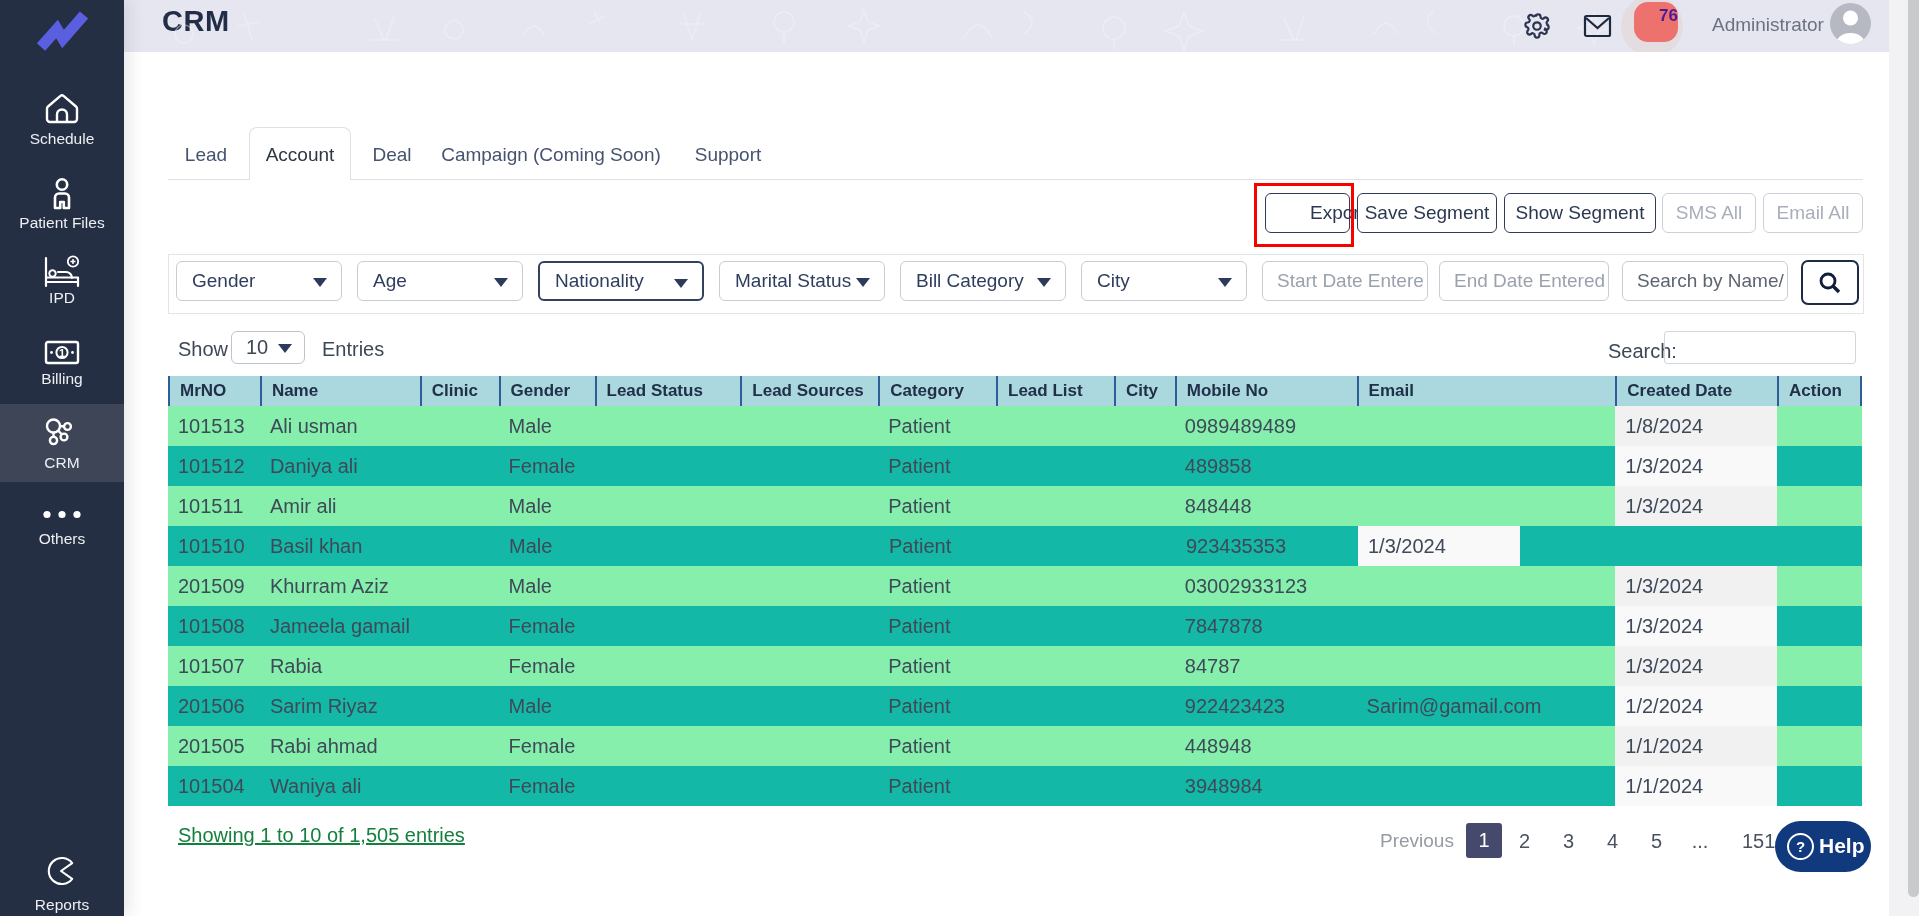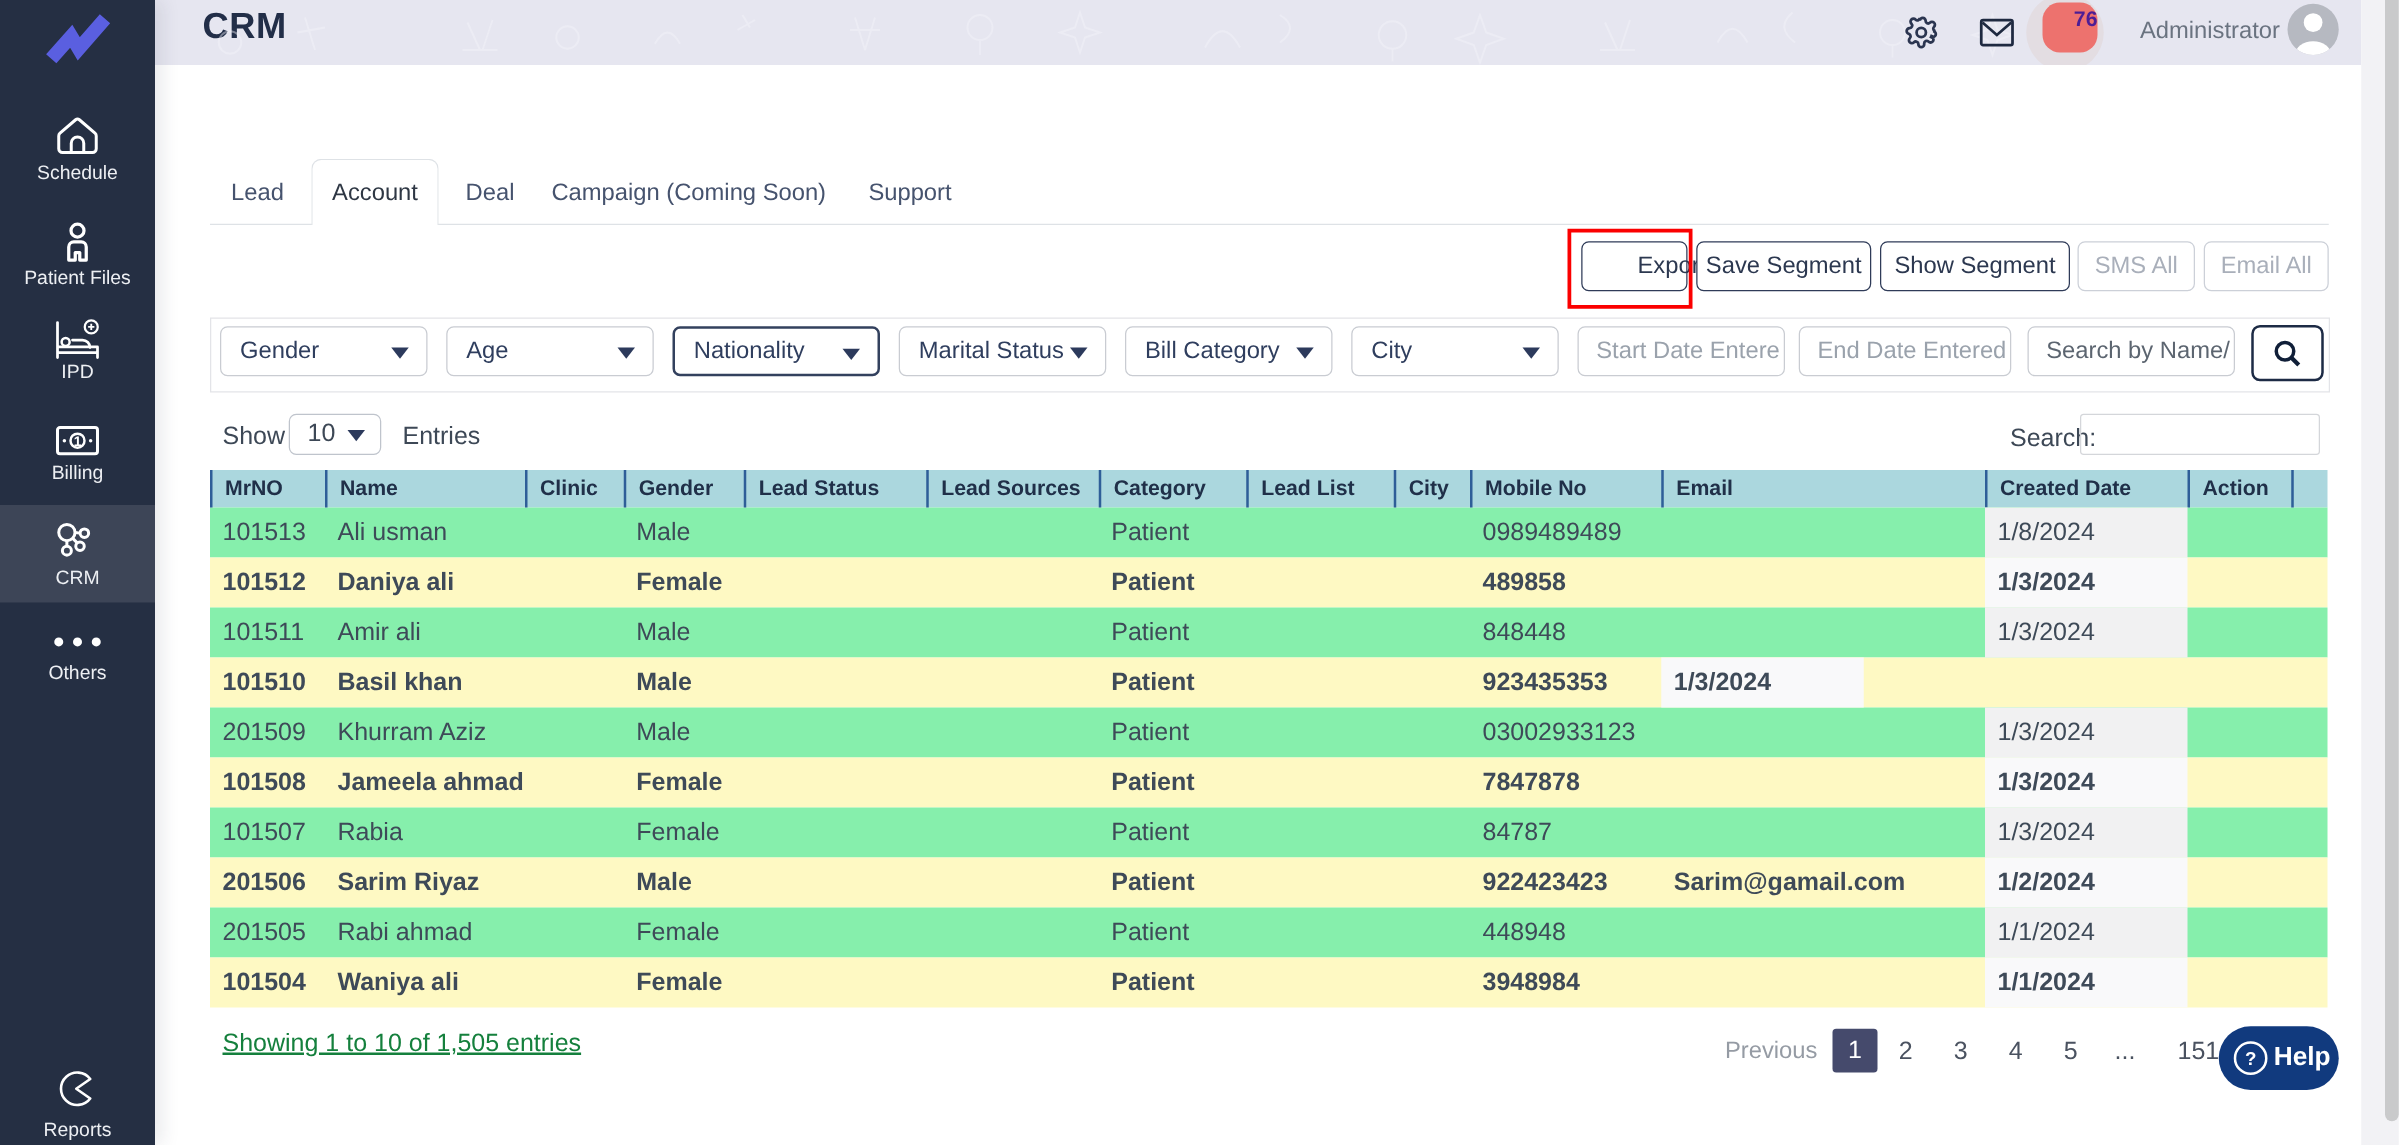--- a/index.html
+++ b/index.html
@@ -21,24 +21,24 @@
 .fsel { position:absolute; top:261px; height:40px; border:1px solid #c9ccd2; border-radius:6px; background:#fff; font-size:19px; color:#2f3e5e; line-height:38px; padding-left:15px; white-space:nowrap; overflow:hidden; }
 .fsel .arr { position:absolute; right:14px; top:16px; width:0; height:0; border-left:7px solid transparent; border-right:7px solid transparent; border-top:9px solid #2c3a5c; }
 .finput { position:absolute; top:261px; height:40px; border:1px solid #c9ccd2; border-radius:6px; background:#fff; font-size:19px; color:#9aa2ac; line-height:38px; padding-left:14px; white-space:nowrap; overflow:hidden; }
 #searchbtn { position:absolute; left:1801px; top:260px; width:58px; height:45px; border:2px solid #1d2b45; border-radius:7px; background:#fff; }
 #table { position:absolute; left:168px; top:376px; width:1694px; }
 #thead { display:flex; height:30px; background:#abd7de; }
 #thead .th { border-left:2px solid #2e5e98; font-size:17px; font-weight:bold; color:#203049; padding-left:10px; line-height:30px; white-space:nowrap; overflow:hidden; }
 #thead .th:last-child { border-right:2px solid #2e5e98; }
 .trow { display:flex; height:40px; }
 .trow .td { font-size:20px; color:#3e4a58; padding-left:10px; line-height:40px; white-space:nowrap; overflow:hidden; }
-.c0{width:92px;} .c1{width:160px;} .c2{width:79px;} .c3{width:96px;} .c4{width:146px;} .c5{width:138px;} .c6{width:118px;} .c7{width:118px;} .c8{width:61px;} .c9{width:153px;} .c10{width:259px;} .c11{width:162px;} .c12{width:85px;}
+.c0{width:92px;} .c1{width:160px;} .c2{width:79px;} .c3{width:96px;} .c4{width:146px;} .c5{width:138px;} .c6{width:118px;} .c7{width:118px;} .c8{width:61px;} .c9{width:182px;} .c10{width:259px;} .c11{width:162px;} .c12{width:85px;}
 .odd { background:#86efac; }
 .odd .c11 { background:#f1f1f2; }
-.even { background:#fef9c3;font-weight:bold; }
+.even { background:#14b8a6; }
 .even .c11 { background:#f9f9fa; }
 #scrolltrack { position:absolute; left:1889px; top:0; width:30px; height:916px; background:#f2f2f5; z-index:40; }
 #scrollthumb { position:absolute; left:1908px; top:-10px; width:11px; height:907px; background:#c9cacb; border-radius:0 0 9px 9px; z-index:41; }
 #help { position:absolute; left:1775px; top:821px; width:96px; height:51px; background:#113a7e; border-radius:26px; z-index:20; color:#fff; }
 </style>
 </head>
 <body>
 <div id="sidebar">
   <svg style="position:absolute;left:34px;top:8px;" width="60" height="46" viewBox="0 0 60 46">
     <polyline points="7,39 23,21 29,31 50,7" fill="none" stroke="#5a5fe0" stroke-width="11" stroke-linecap="butt" stroke-linejoin="miter"></polyline>
@@ -267,21 +267,21 @@
       <div class="td c6">Patient</div>
       <div class="td c7"></div>
       <div class="td c8"></div>
       <div class="td c9">03002933123</div>
       <div class="td c10"></div>
       <div class="td c11">1/3/2024</div>
       <div class="td c12"></div>
     </div>
   <div class="trow even">
       <div class="td c0">101508</div>
-      <div class="td c1">Jameela ahmad</div>
+      <div class="td c1">Jameela gamail</div>
       <div class="td c2"></div>
       <div class="td c3">Female</div>
       <div class="td c4"></div>
       <div class="td c5"></div>
       <div class="td c6">Patient</div>
       <div class="td c7"></div>
       <div class="td c8"></div>
       <div class="td c9">7847878</div>
       <div class="td c10"></div>
       <div class="td c11">1/3/2024</div>

